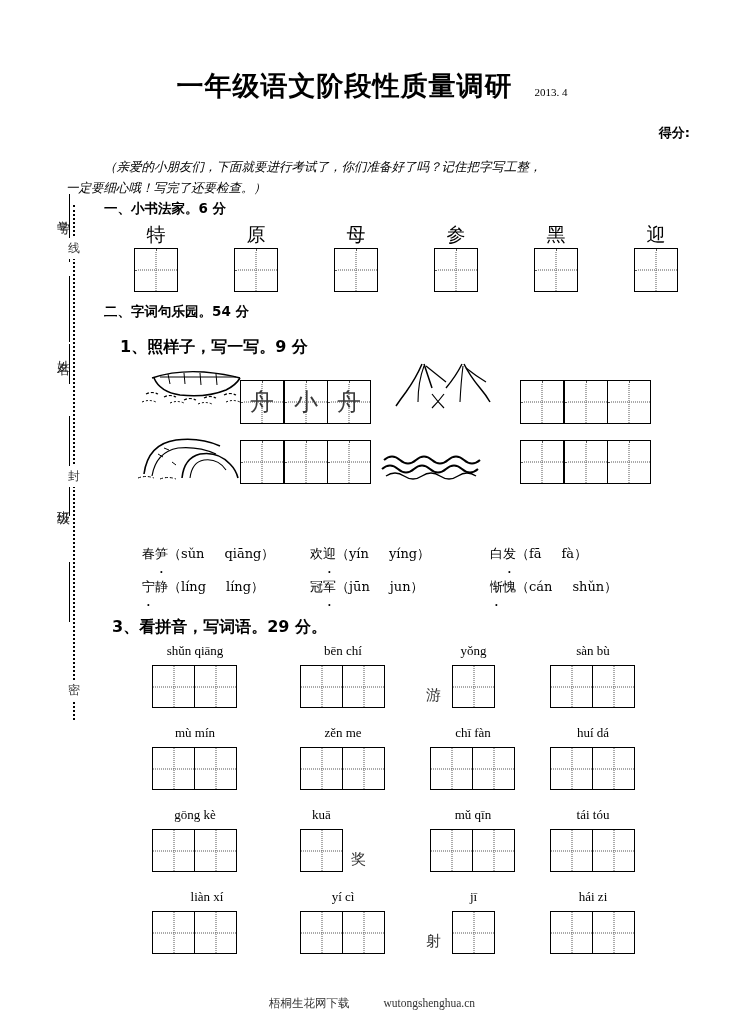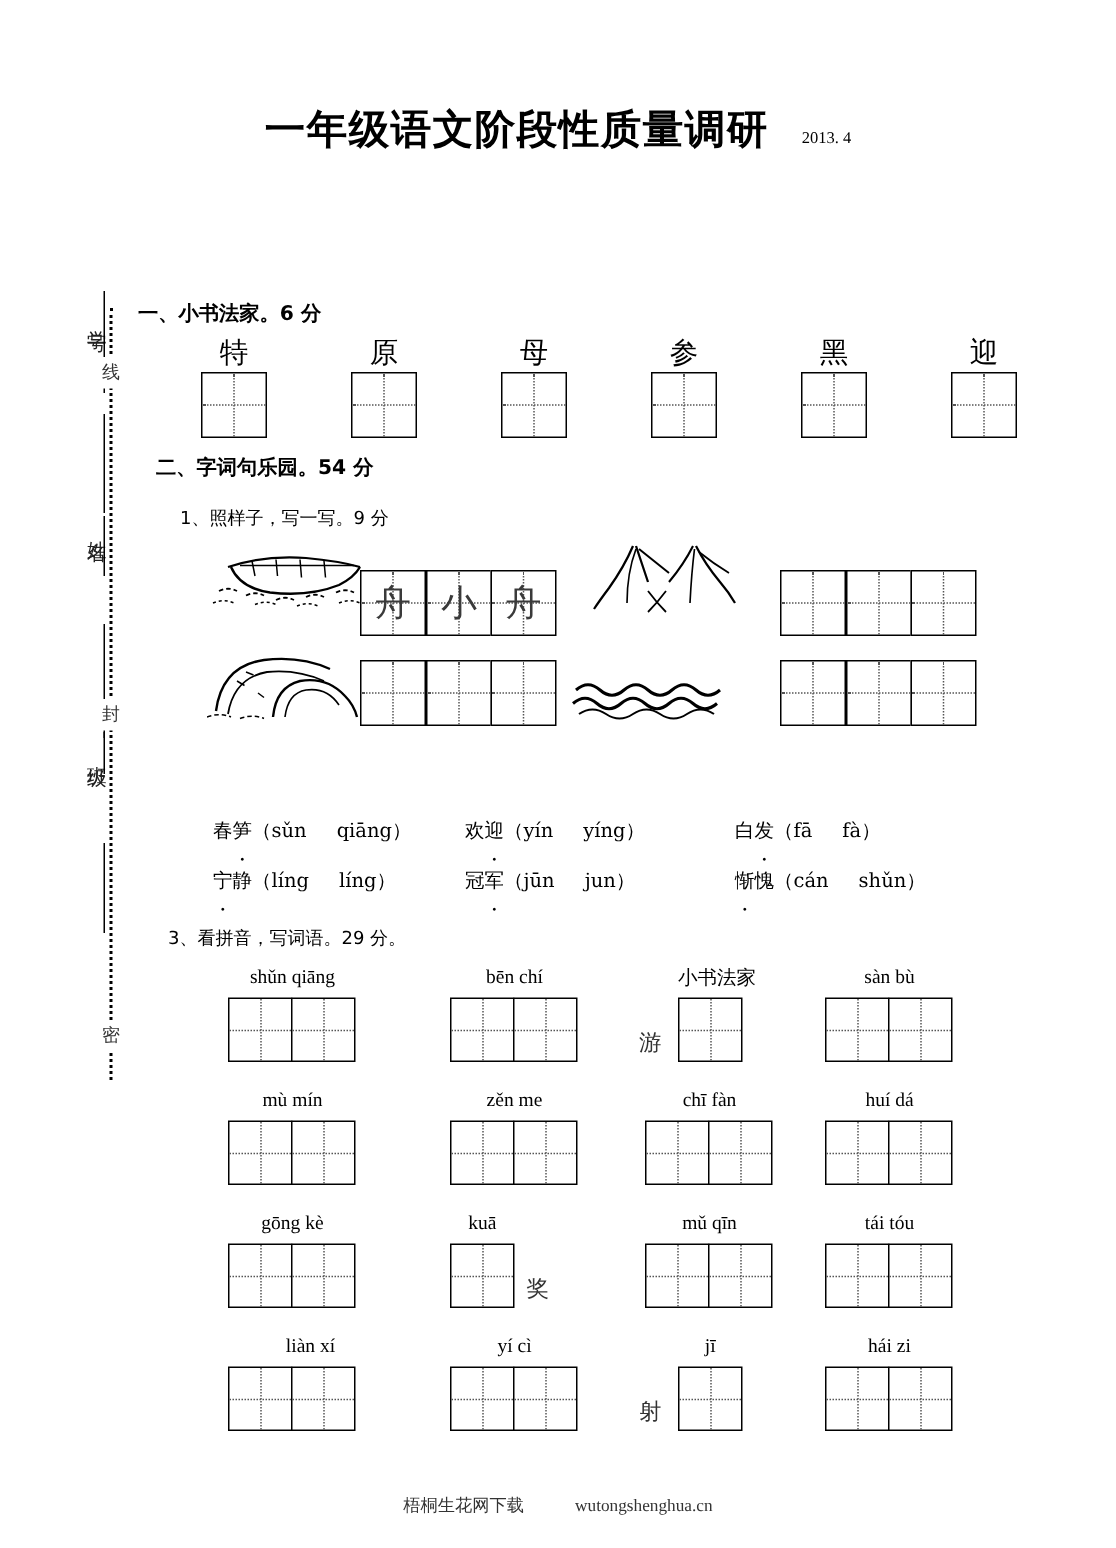--- a/index.html
+++ b/index.html
@@ -108,22 +108,22 @@
   
   .sec-h {
     position: absolute;
     font-size: 13.5px;
     font-weight: bold;
     font-family: "DejaVu Sans", sans-serif;
     white-space: nowrap;
   }
   .sub-h {
     position: absolute;
-    font-size: 12px;
-    font-weight: normal;
+    font-size: 16px;
+    font-weight: bold;
     font-family: "DejaVu Sans", sans-serif;
     white-space: nowrap;
   }
 
   
   .tzg {
     position: relative;
     border: 1px solid #000;
     background: #fff;
     display: inline-block;
@@ -236,23 +236,28 @@
 
   <div class="foldline"></div>
   <div class="foldchar" style="top:238px;">线</div>
   <div class="foldchar" style="top:466px;">封</div>
   <div class="foldchar" style="top:680px;">密</div>
 
   <div class="title-row">
     <span class="title">一年级语文阶段性质量调研</span><span class="title-date">2013. 4</span>
   </div>
 
-
-
-  <div class="sec-h" style="left:92px; top:200px;">一、小书法家。6 分</div>
+  <div class="score-row">得分:</div>
+
+  <div class="intro">
+    <span>（亲爱的小朋友们，下面就要进行考试了，你们准备好了吗？记住把字写工整，</span>
+    <span class="l2">一定要细心哦！写完了还要检查。）</span>
+  </div>
+
+  <div class="sec-h" style="left:104px; top:200px;">一、小书法家。6 分</div>
 
   <div id="s1-chars">
       <div class="s1-char" style="left: 134px; top: 222px;">特</div>
       <div class="s1-char" style="left: 234px; top: 222px;">原</div>
       <div class="s1-char" style="left: 334px; top: 222px;">母</div>
       <div class="s1-char" style="left: 434px; top: 222px;">参</div>
       <div class="s1-char" style="left: 534px; top: 222px;">黑</div>
       <div class="s1-char" style="left: 634px; top: 222px;">迎</div>
     </div>
   <div id="s1-boxes">
@@ -333,21 +338,21 @@
       <div class="q-line" style="left: 310px; top: 578px;"><span><span>冠</span><span class="dotu">军</span></span><span>（</span><span style="margin: 0px 14px 0px 0px;">jūn</span><span style="margin: 0px 0px 0px 6px;">jun</span><span>）</span></div>
       <div class="q-line" style="left: 490px; top: 578px;"><span><span class="dotu">惭</span><span>愧</span></span><span>（</span><span style="margin: 0px 14px 0px 0px;">cán</span><span style="margin: 0px 0px 0px 6px;">shǔn</span><span>）</span></div>
     </div>
 
   <div class="sub-h" style="left:112px; top:617px;">3、看拼音，写词语。29 分。</div>
   <div id="s2q3">
       <div class="py3" style="left: 152px; width: 86px; top: 643px;">shǔn qiāng</div>
       <div class="tzg-pair" style="position: absolute; left: 152px; top: 665px;"><div class="tzg" style="width: 43px; height: 43px;"></div><div class="tzg" style="width: 43px; height: 43px;"></div></div>
       <div class="py3" style="left: 300px; width: 86px; top: 643px;">bēn  chí</div>
       <div class="tzg-pair" style="position: absolute; left: 300px; top: 665px;"><div class="tzg" style="width: 43px; height: 43px;"></div><div class="tzg" style="width: 43px; height: 43px;"></div></div>
-      <div class="py3" style="left: 452px; width: 43px; top: 643px;">小书法家</div>
+      <div class="py3" style="left: 452px; width: 43px; top: 643px;">yǒng</div>
       <div class="tzg-pair" style="position: absolute; left: 452px; top: 665px;"><div class="tzg" style="width: 43px; height: 43px;"></div></div>
       <div class="hintchar" style="left: 426px; top: 686px;">游</div>
       <div class="py3" style="left: 550px; width: 86px; top: 643px;">sàn  bù</div>
       <div class="tzg-pair" style="position: absolute; left: 550px; top: 665px;"><div class="tzg" style="width: 43px; height: 43px;"></div><div class="tzg" style="width: 43px; height: 43px;"></div></div>
       <div class="py3" style="left: 152px; width: 86px; top: 725px;">mù  mín</div>
       <div class="tzg-pair" style="position: absolute; left: 152px; top: 747px;"><div class="tzg" style="width: 43px; height: 43px;"></div><div class="tzg" style="width: 43px; height: 43px;"></div></div>
       <div class="py3" style="left: 300px; width: 86px; top: 725px;">zěn  me</div>
       <div class="tzg-pair" style="position: absolute; left: 300px; top: 747px;"><div class="tzg" style="width: 43px; height: 43px;"></div><div class="tzg" style="width: 43px; height: 43px;"></div></div>
       <div class="py3" style="left: 430px; width: 86px; top: 725px;">chī  fàn</div>
       <div class="tzg-pair" style="position: absolute; left: 430px; top: 747px;"><div class="tzg" style="width: 43px; height: 43px;"></div><div class="tzg" style="width: 43px; height: 43px;"></div></div>

